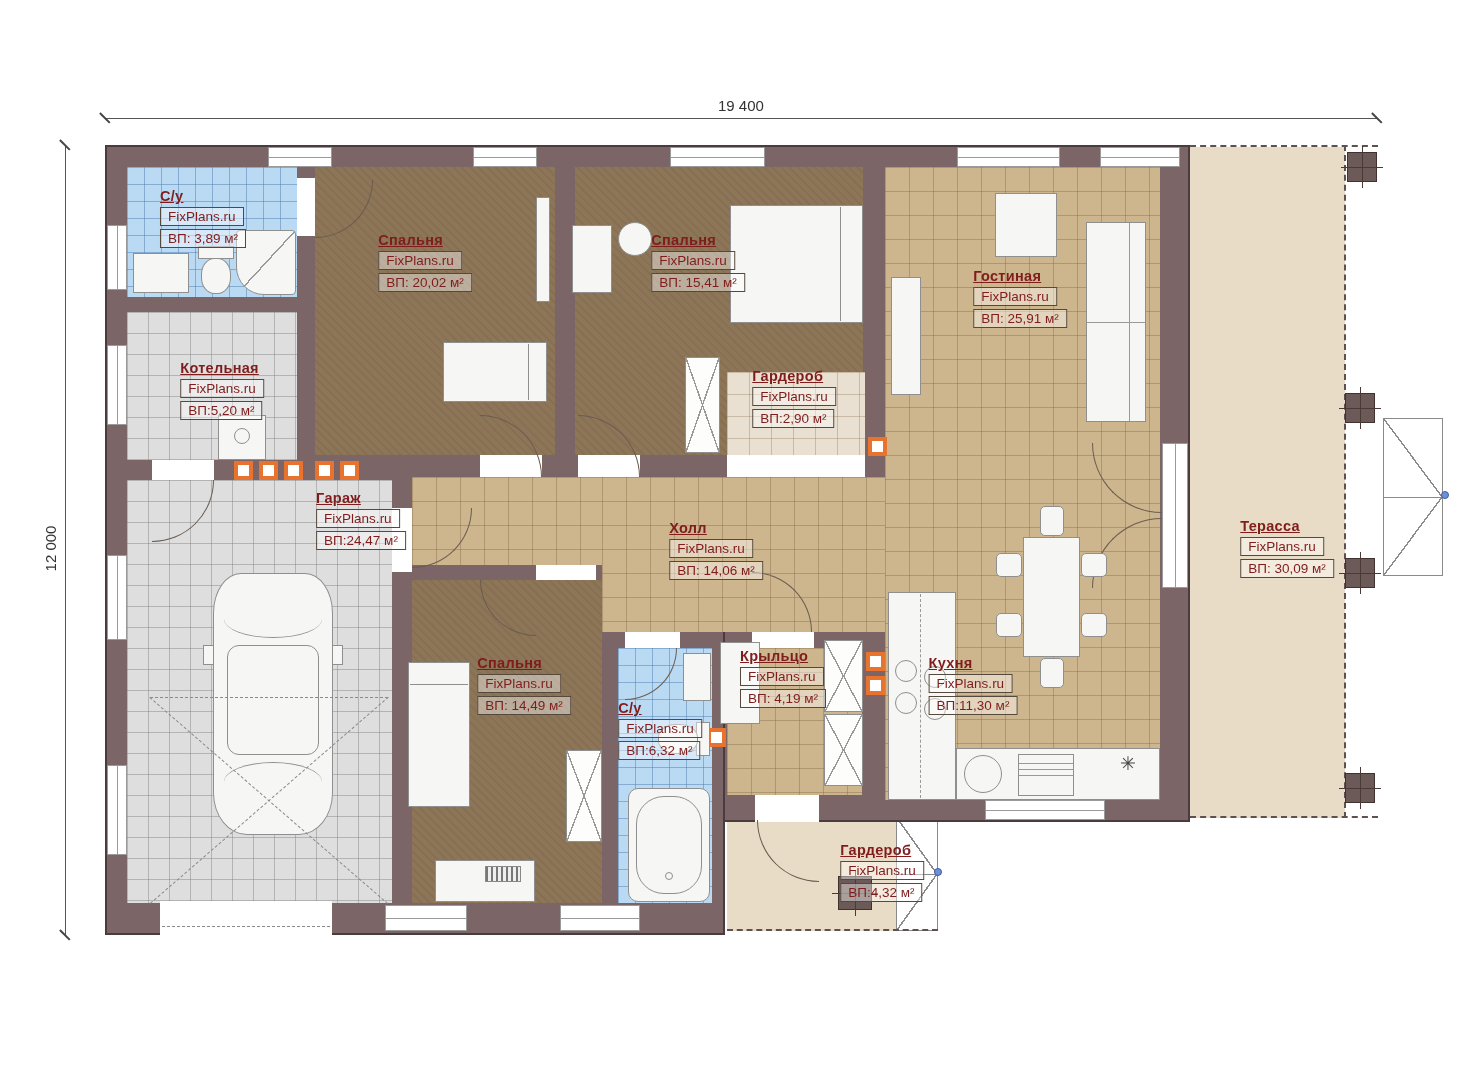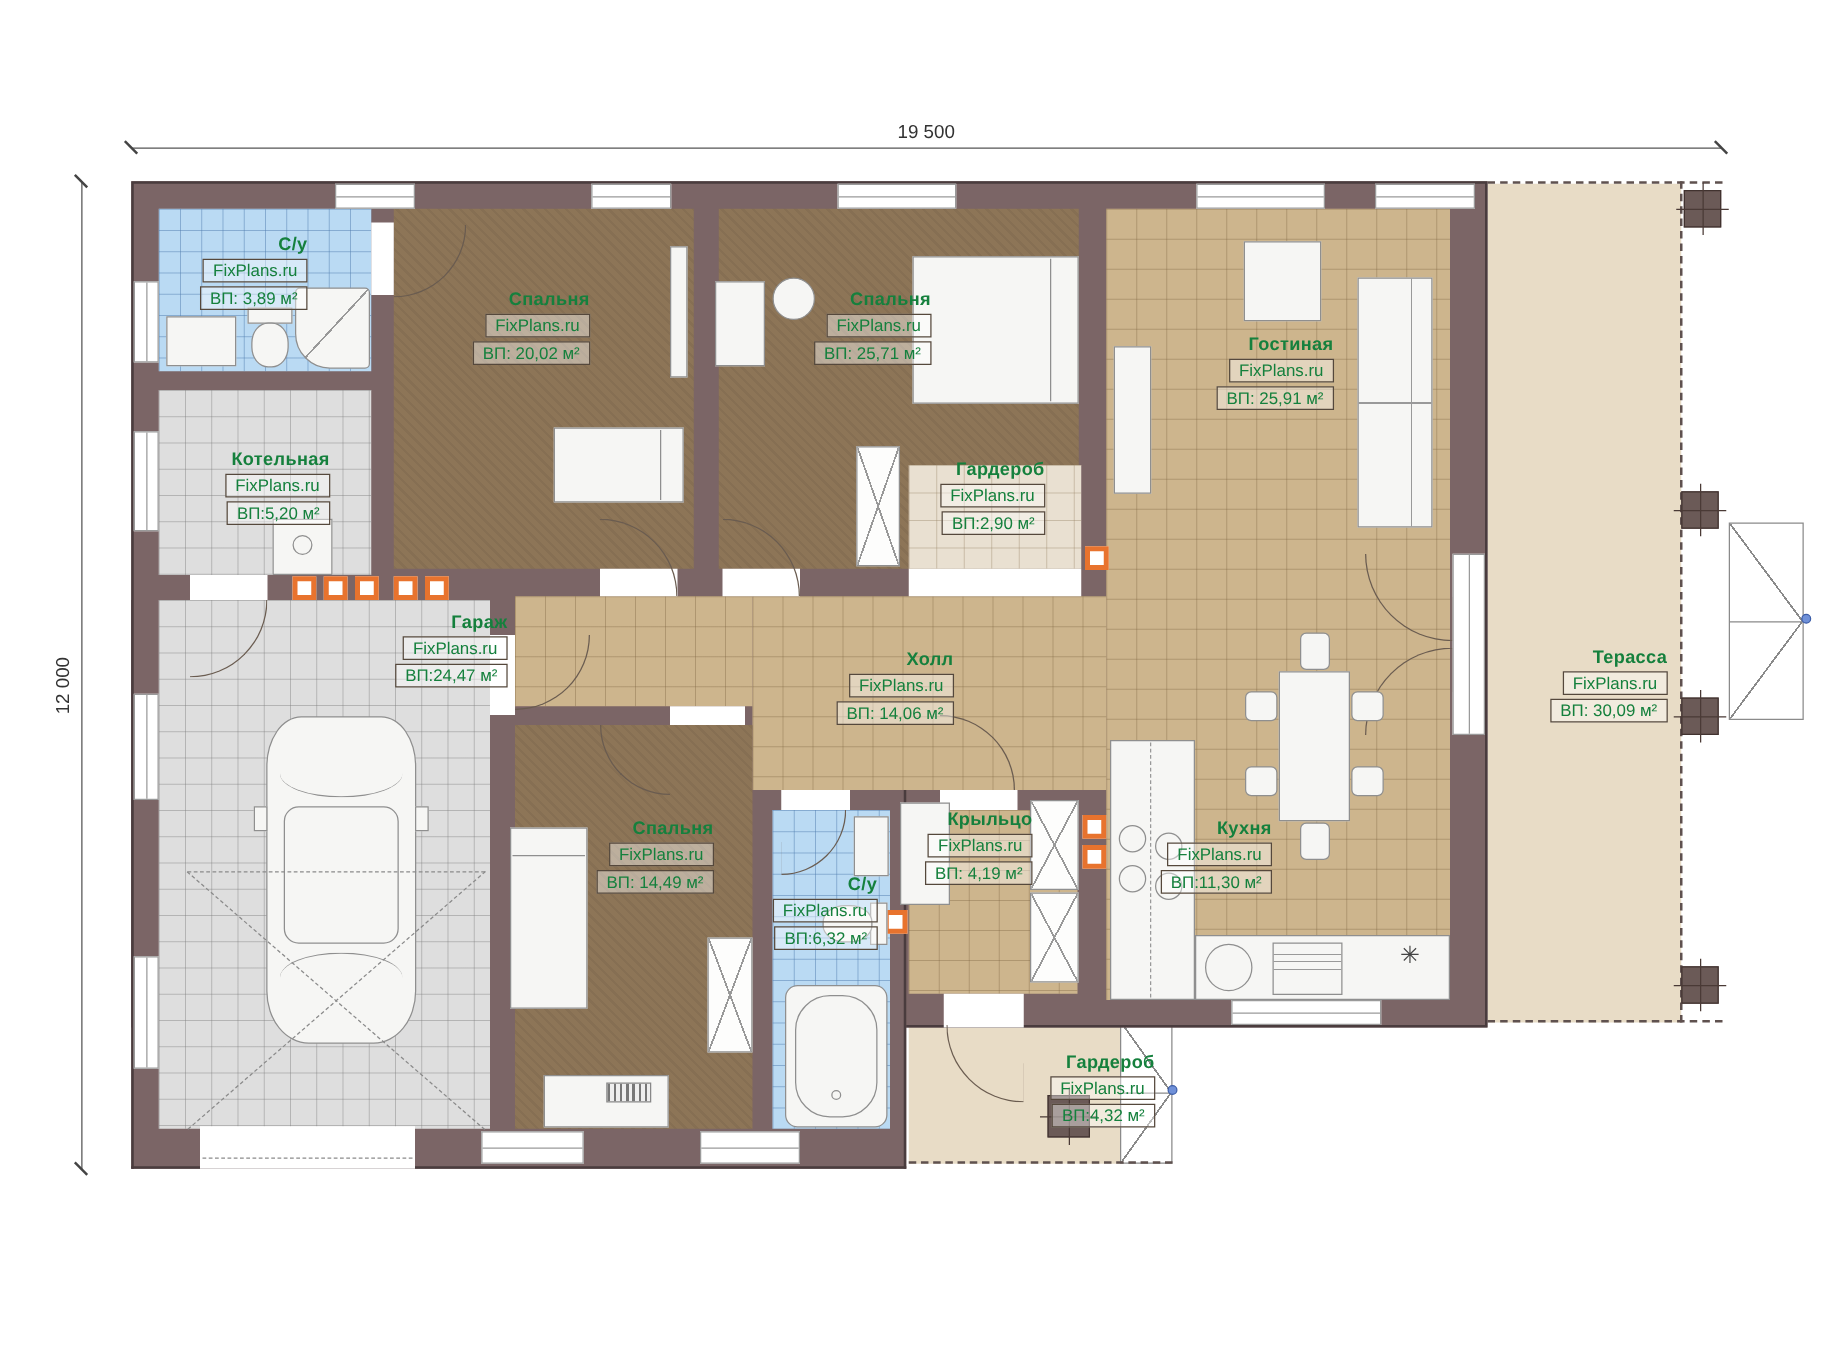--- a/index.html
+++ b/index.html
@@ -44,21 +44,21 @@
   .dash-h{border-top:2px dashed #5f514f;}
   .dash-v{border-left:2px dashed #5f514f;}
   .dash-thin{border-top:1.5px dashed #8a8a8a;}
   
   .steps{background:#fff;border:1px solid #8a8a8a;
     background-image:linear-gradient(#8a8a8a,#8a8a8a);background-repeat:no-repeat;background-size:100% 1px;background-position:center;}
   .steps:before,.steps:after{content:"";position:absolute;left:0;width:100%;height:50%;}
   .steps:before{top:0;background:linear-gradient(to top right,transparent calc(50% - .7px),#8a8a8a calc(50% - .7px) calc(50% + .7px),transparent calc(50% + .7px));}
   .steps:after{bottom:0;background:linear-gradient(to bottom right,transparent calc(50% - .7px),#8a8a8a calc(50% - .7px) calc(50% + .7px),transparent calc(50% + .7px));}
   
-  .room-label{position:absolute;transform:translateX(-50%);text-align:right;color:#15803d;z-index:30;}
+  .room-label{position:absolute;transform:translateX(-50%);text-align:left;color:#7f1d1d;z-index:30;text-decoration:underline;}
   .room-name{font-weight:bold;font-size:14.5px;letter-spacing:.3px;white-space:nowrap;}
   .room-box{display:inline-block;border:1px solid #55483c;background:rgba(255,255,255,.42);
             padding:1px 7px;font-size:13.5px;margin-top:3px;white-space:nowrap;}
   .room-label div{display:block;}
   
   .dim-line-h{border-top:1px solid #555;}
   .dim-line-v{border-left:1px solid #555;}
   .dim-text{position:absolute;font-size:15px;color:#333;white-space:nowrap;}
   .tick{position:absolute;width:14px;height:1.5px;background:#444;transform:rotate(45deg);}
   .bluedot{width:8px;height:8px;border-radius:50%;background:#6f90d8;border:1px solid #3c5da8;}
@@ -66,21 +66,21 @@
   .bed-line{position:absolute;background:#8f8f8f;}
 </style>
 </head>
 <body>
 
 <div class="plan">
 
   <div class="abs dim-line-h" style="left:105px;top:118px;width:1272px;"></div>
   <div class="tick" style="left:98px;top:117px;"></div>
   <div class="tick" style="left:1370px;top:117px;"></div>
-  <div class="dim-text" style="left:718px;top:97px;">19 500</div>
+  <div class="dim-text" style="left:718px;top:97px;">19 400</div>
 
   <div class="abs dim-line-v" style="left:65px;top:145px;height:790px;"></div>
   <div class="tick" style="left:58px;top:144px;"></div>
   <div class="tick" style="left:58px;top:934px;"></div>
   <div class="dim-text" style="left:28px;top:540px;transform:rotate(-90deg);transform-origin:center;">12 000</div>
 
   <div class="abs f-terr" style="left:1190px;top:147px;width:155px;height:671px;"></div>
   <div class="abs dash-h" style="left:1190px;top:145px;width:188px;"></div>
   <div class="abs dash-v" style="left:1344px;top:145px;height:673px;"></div>
   <div class="abs dash-h" style="left:1190px;top:816px;width:188px;"></div>
@@ -238,21 +238,21 @@
     <div><span class="room-box">ВП: 3,89 м²</span></div>
   </div>
   <div class="room-label" style="left:425px;top:232px;">
     <div class="room-name">Спальня</div>
     <div><span class="room-box">FixPlans.ru</span></div>
     <div><span class="room-box">ВП: 20,02 м²</span></div>
   </div>
   <div class="room-label" style="left:698px;top:232px;">
     <div class="room-name">Спальня</div>
     <div><span class="room-box">FixPlans.ru</span></div>
-    <div><span class="room-box">ВП: 25,71 м²</span></div>
+    <div><span class="room-box">ВП: 15,41 м²</span></div>
   </div>
   <div class="room-label" style="left:794px;top:368px;">
     <div class="room-name">Гардероб</div>
     <div><span class="room-box">FixPlans.ru</span></div>
     <div><span class="room-box">ВП:2,90 м²</span></div>
   </div>
   <div class="room-label" style="left:1020px;top:268px;">
     <div class="room-name">Гостиная</div>
     <div><span class="room-box">FixPlans.ru</span></div>
     <div><span class="room-box">ВП: 25,91 м²</span></div>

